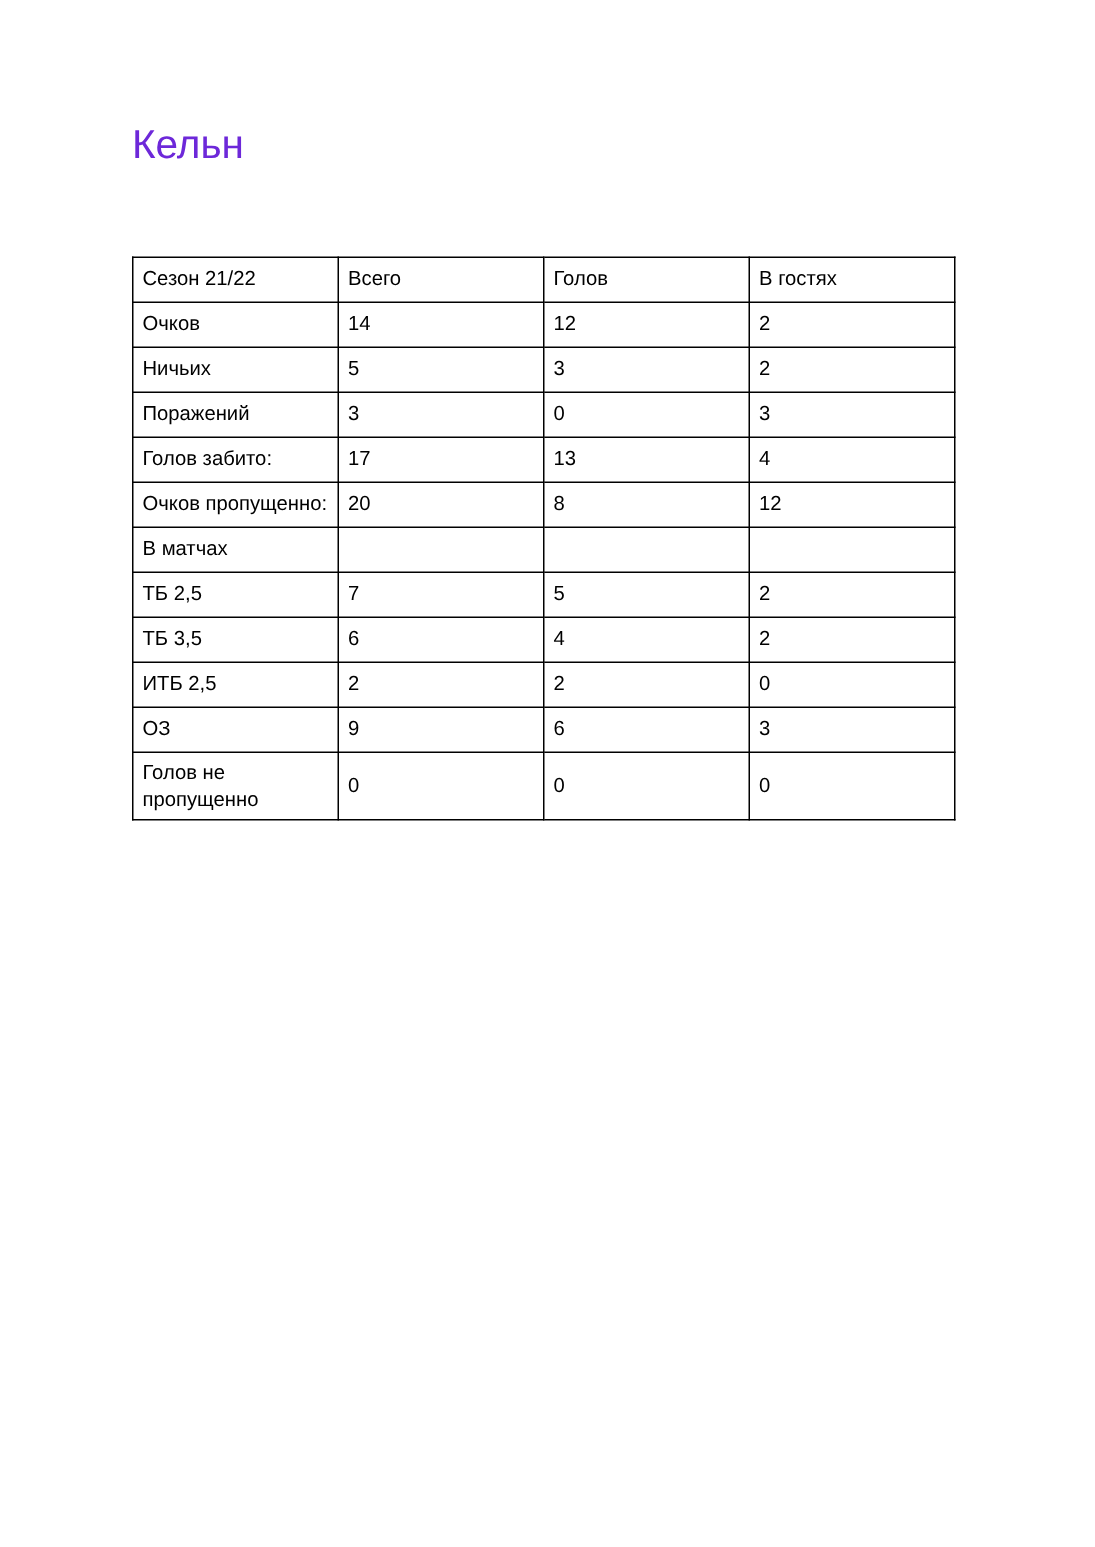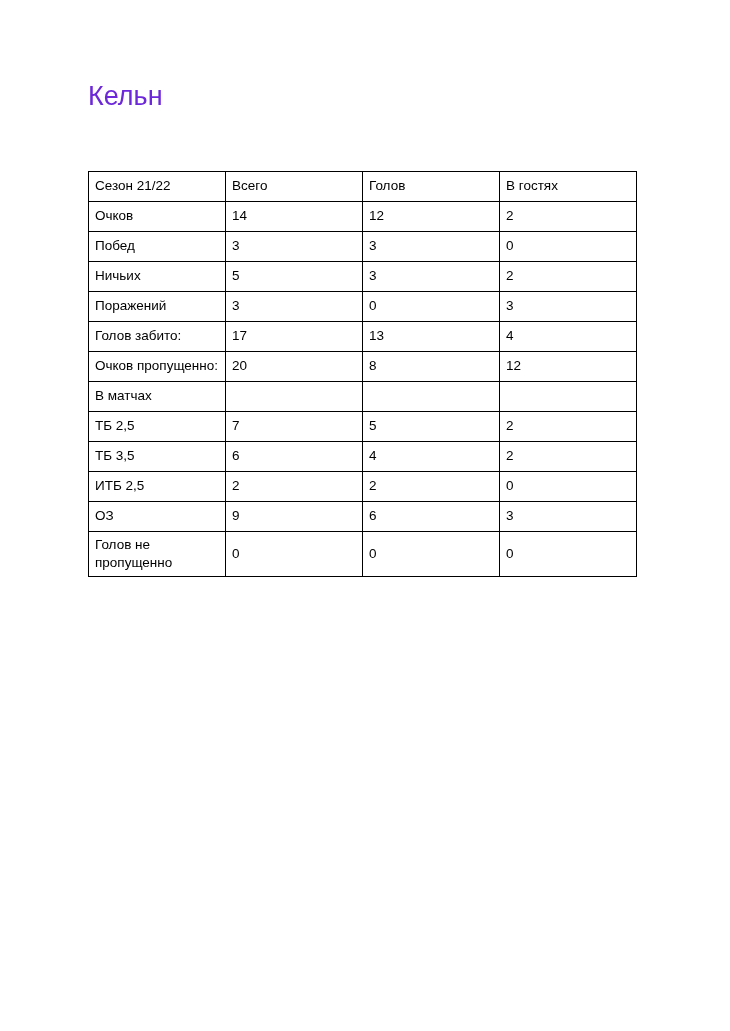--- a/index.html
+++ b/index.html
@@ -72,26 +72,20 @@
       </tr>
     </thead>
     <tbody>
       <tr>
         <td>Очков</td>
         <td>14</td>
         <td>12</td>
         <td>2</td>
       </tr>
       <tr>
-        <td>Побед</td>
-        <td>3</td>
-        <td>3</td>
-        <td>0</td>
-      </tr>
-      <tr>
         <td>Ничьих</td>
         <td>5</td>
         <td>3</td>
         <td>2</td>
       </tr>
       <tr>
         <td>Поражений</td>
         <td>3</td>
         <td>0</td>
         <td>3</td>

